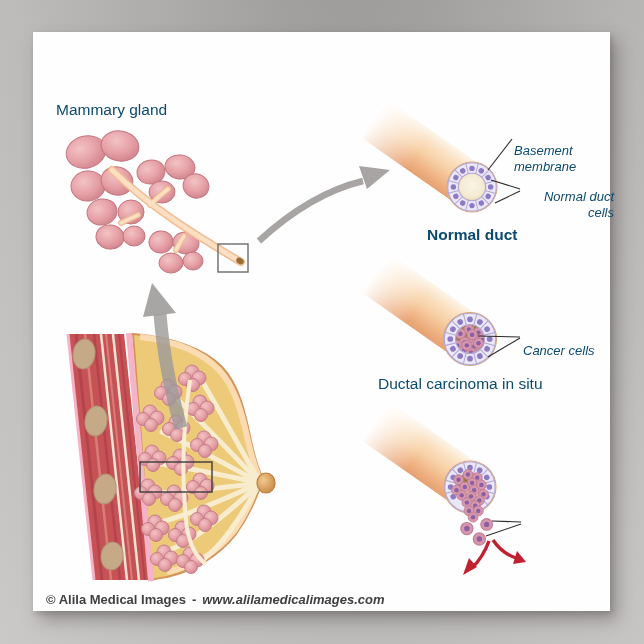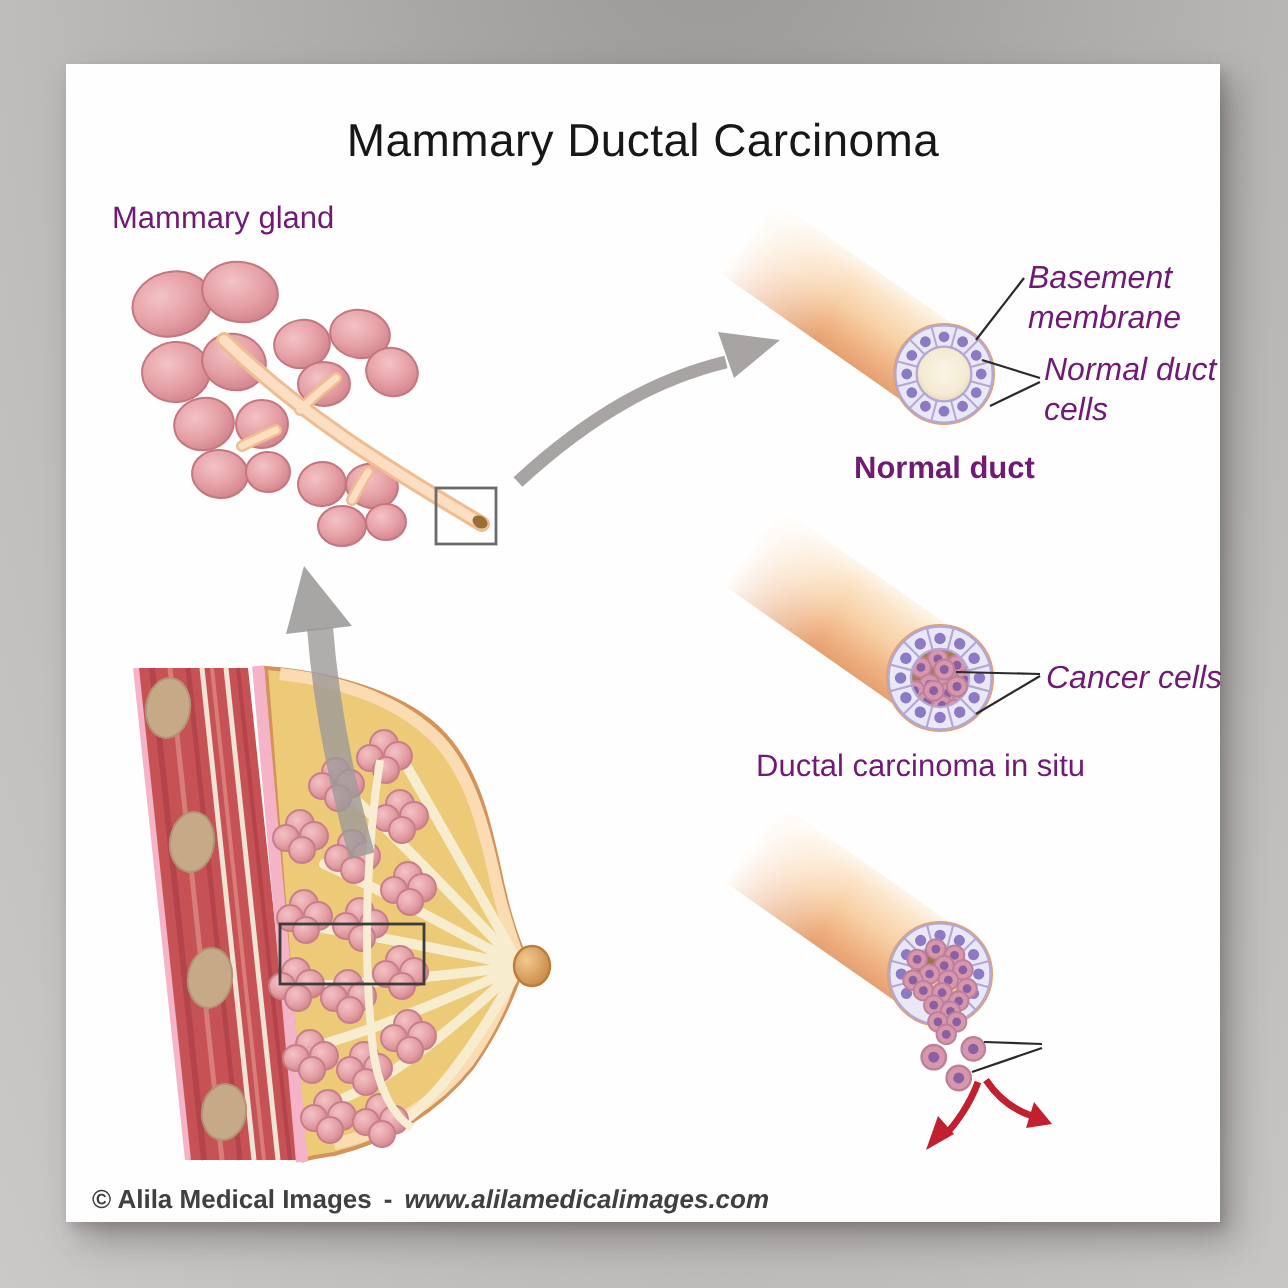--- a/index.html
+++ b/index.html
@@ -8,28 +8,28 @@
     font-family:"Liberation Sans","DejaVu Sans",sans-serif;
     background:radial-gradient(ellipse at 55% -25%, #979494 0%, #aeabab 40%, #c2bfbf 78%, #cbc8c8 100%);
   }
   .scene{position:relative;width:644px;height:644px;}
   .poster{
     position:absolute;left:33px;top:32px;width:577px;height:579px;
     background:#fefefe;
     box-shadow:7px 9px 16px rgba(55,50,48,.35), 2px 3px 5px rgba(55,50,48,.18);
   }
   .art{position:absolute;left:0;top:0;z-index:2;}
-  .lbl{position:absolute;z-index:3;color:#701a75;line-height:1.25;}
+  .lbl{position:absolute;z-index:3;color:#0c4a6e;line-height:1.25;}
   .title{
     left:33px;top:56px;width:577px;text-align:center;
     font-size:23px;letter-spacing:.2px;color:#171717;
   }
   .it{font-style:italic;}
   .cap{font-size:15.5px;}
-  .ann{font-size:16px;}
+  .ann{font-size:13px;margin-top:13px;}
   .footer{left:46px;top:592px;font-size:13px;font-weight:bold;white-space:nowrap;color:#404040;}
   .footer .sep{padding:0 6px;}
 </style>
 </head>
 <body>
 
 <div class="scene">
   <div class="poster"></div>
 
   <svg class="art" width="644" height="644" viewBox="0 0 644 644">
@@ -317,27 +317,26 @@
       </g>
       <g stroke="#c2202f" stroke-width="3.4" fill="none">
         <path d="M489,541 C485,552 478,562 472,568"></path>
         <polygon points="463,575 477,567 469,558" fill="#c2202f" stroke="none"></polygon>
         <path d="M493,540 C499,549 507,555 516,558"></path>
         <polygon points="526,562 513,564 517,551" fill="#c2202f" stroke="none"></polygon>
       </g>
     </g>
   </svg>
 
-  <div class="lbl title">Mammary Ductal Carcinoma</div>
 
   <div class="lbl cap" style="left:56px;top:100px;">Mammary gland</div>
 
   <div class="lbl ann it" style="left:514px;top:130px;width:100px;">Basement membrane</div>
 
-  <div class="lbl ann it" style="left:522px;top:176px;width:92px;">Normal duct cells</div>
+  <div class="lbl ann it" style="left:522px;top:176px;width:92px;text-align:right;">Normal duct cells</div>
 
   <div class="lbl cap" style="left:427px;top:225px;font-weight:bold;">Normal duct</div>
 
   <div class="lbl ann it" style="left:523px;top:330px;width:110px;">Cancer cells</div>
 
   <div class="lbl cap" style="left:378px;top:374px;">Ductal carcinoma in situ</div>
 
 
 
   <div class="lbl footer">

